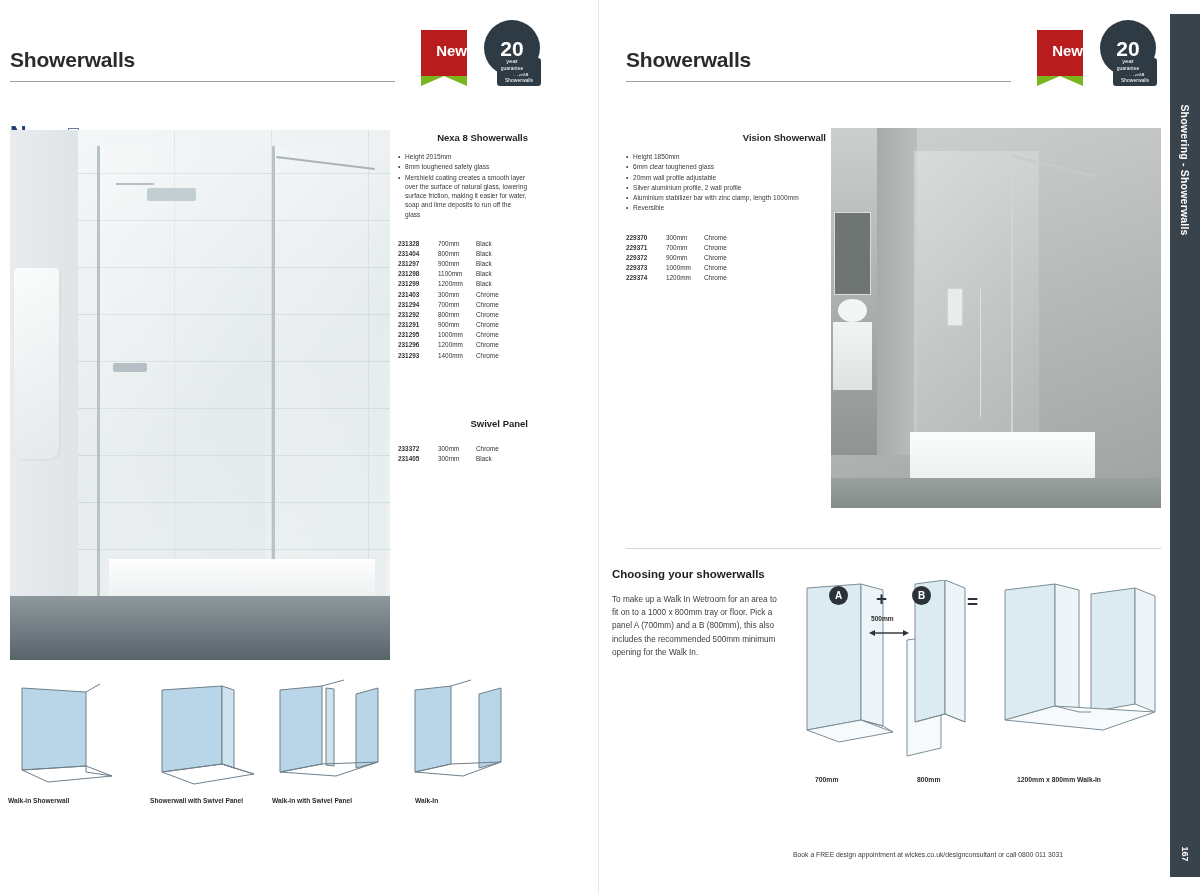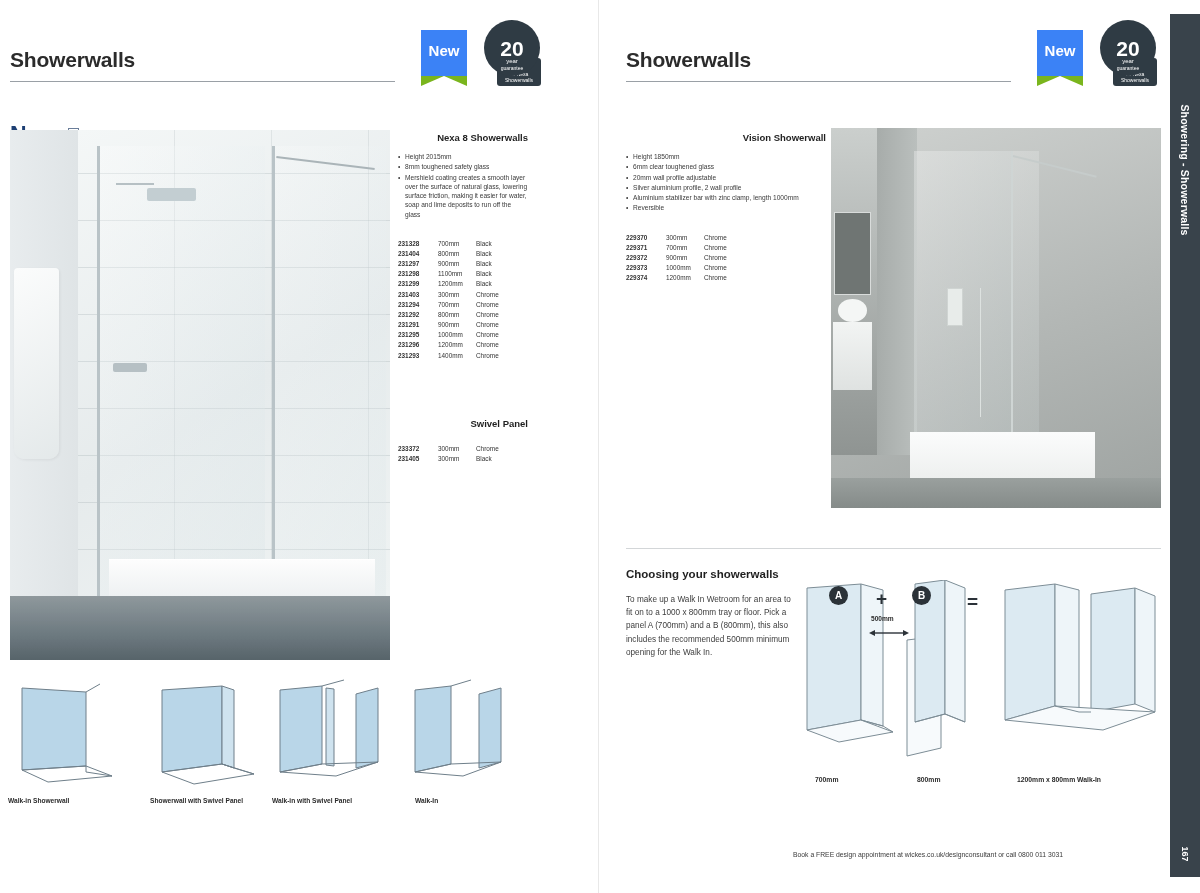--- a/index.html
+++ b/index.html
@@ -39,22 +39,22 @@
   }
 
   
   .h-title {
     font-size:21px; font-weight:bold; color:#2b2b2b; letter-spacing:-.2px;
   }
   .h-rule { height:1px; background:#9aa0a6; margin-top:9px; }
 
   
   .new-flag {
-    width:46px; height:46px; background:#3b82f6; position:relative;
-    display:flex; align-items:flex-start; justify-content:center;
+    width:46px; height:46px; background:#b91c1c; position:relative;
+    display:flex; align-items:flex-start; justify-content:flex-end;
   }
   .new-flag::after{
     content:""; position:absolute; left:0; bottom:-10px;
     border-left:23px solid #7ab51d; border-right:23px solid #7ab51d;
     border-bottom:10px solid transparent;
   }
   .new-flag span{
     color:#fff; font-size:15px; font-weight:bold; margin-top:12px; z-index:2;
   }
 
@@ -456,21 +456,21 @@
       <div class="glass2"></div>
       <div class="brace"></div>
       <div class="ctrl"></div>
       <div class="riser"></div>
       <div class="tray"></div>
       <div class="floor"></div>
     </div>
 
     <div class="choose-rule" style="position:absolute; left:26px; top:548px; width:535px;"></div>
 
-    <div style="position:absolute; left:26px; top:568px; width:165px;">
+    <div style="position:absolute; left:12px; top:568px; width:165px;">
       <div class="choose-title">Choosing your showerwalls</div>
       <div class="choose-body" style="margin-top:13px;">To make up a Walk In Wetroom for an area to fit on to a 1000 x 800mm tray or floor. Pick a panel A (700mm) and a B (800mm), this also includes the recommended 500mm minimum opening for the Walk In.</div>
     </div>
 
     <div style="position:absolute; left:195px; top:580px; width:370px; height:230px;">
 
       <svg style="position:absolute; left:0; top:0;" width="110" height="170" viewBox="0 0 110 170">
         <polygon points="12,8 66,4 66,140 12,150" fill="#dceaf2" stroke="#7d8d96" stroke-width="1"></polygon>
         <polygon points="66,4 88,10 88,146 66,140" fill="#eef5f9" stroke="#7d8d96" stroke-width="1"></polygon>
         <polygon points="12,150 66,140 98,152 44,162" fill="#f7fafc" stroke="#7d8d96" stroke-width="1"></polygon>

